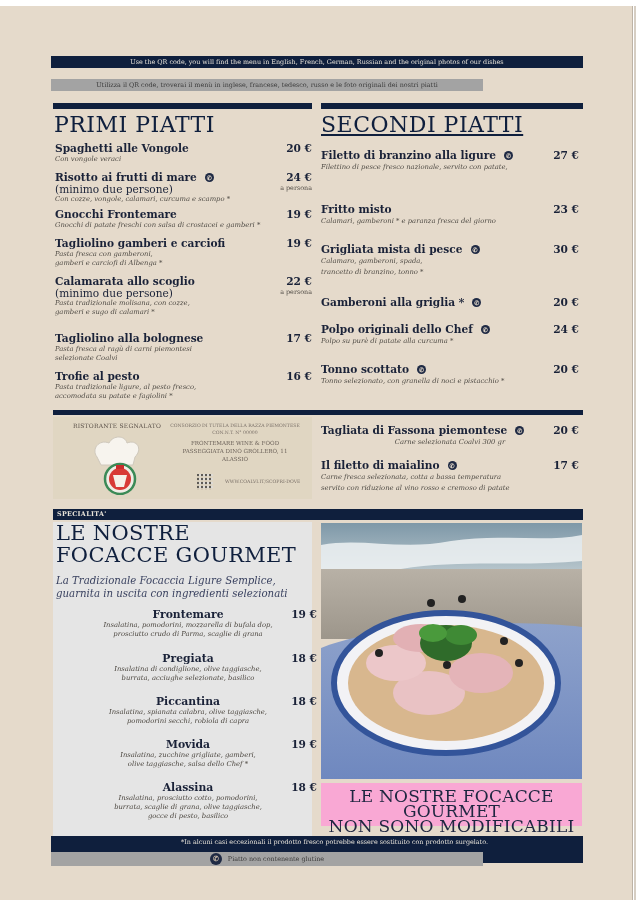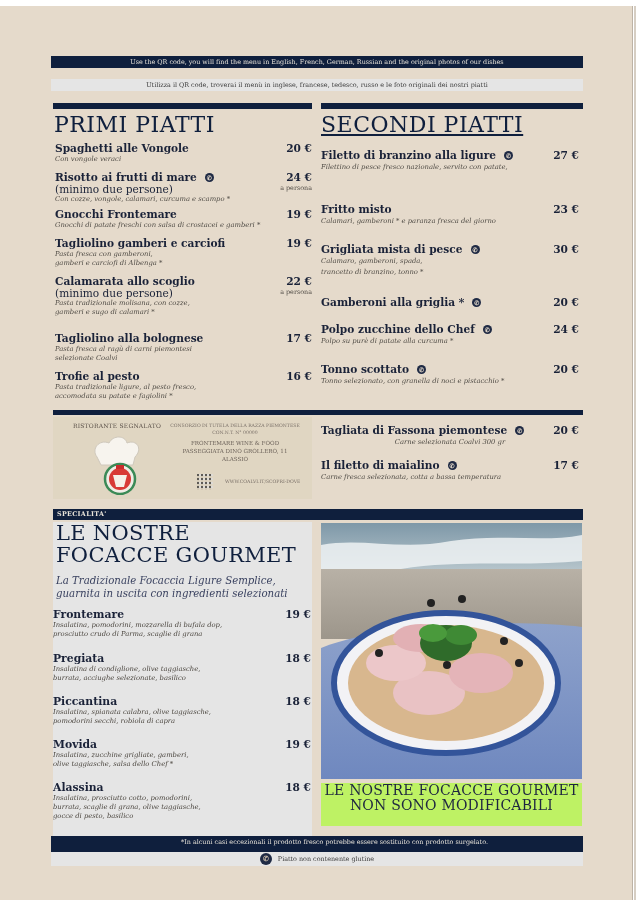--- a/index.html
+++ b/index.html
@@ -2,21 +2,21 @@
 <html><head>
 <meta charset="utf-8">
 <style>
   * { box-sizing: border-box; margin: 0; padding: 0; }
   html, body { width: 640px; height: 906px; background: #fff; overflow: hidden; }
   body { font-family: "DejaVu Serif", serif; color: #1a2238; position: relative; }
   .page { position: absolute; left: 0; top: 6px; width: 633px; height: 894px; background: #e5dacb; border-right: 1px solid #bdb3a6; }
   .vline { position: absolute; left: 634px; top: 6px; width: 2px; height: 894px; background: #d6cec3; }
 
   .banner-dark { position: absolute; left: 51px; width: 532px; height: 12px; background: #0f1f3d; color: #e9e4da; font-size: 6.4px; text-align: center; line-height: 12px; white-space: nowrap; overflow: hidden; }
-  .banner-light { position: absolute; left: 51px; width: 532px; height: 12px; background: #e5e5e5; color: #3a3a3a; font-size: 6.4px; text-align: center; line-height: 12px; white-space: nowrap; overflow: hidden; }
+  .banner-light { position: absolute; left: 51px; width: 432px; height: 12px; background: #a3a3a3; color: #3a3a3a; font-size: 6.4px; text-align: center; line-height: 12px; white-space: nowrap; overflow: hidden; }
 
   .bar { position: absolute; height: 6px; background: #0f1f3d; }
 
   .section-title { position: absolute; font-family: "DejaVu Serif", serif; font-size: 22px; letter-spacing: 0.5px; color: #0f1f3d; line-height: 24px; white-space: nowrap; }
 
   .item { position: absolute; }
   .item .name { font-family: "DejaVu Serif", serif; font-weight: bold; font-size: 10.6px; color: #1a2238; line-height: 13px; white-space: nowrap; }
   .item .sub { font-family: "DejaVu Serif", serif; font-size: 10.6px; color: #1a2238; line-height: 11px; white-space: nowrap; }
   .item .desc { font-family: "DejaVu Serif", serif; font-style: italic; font-size: 6.8px; color: #4e4a44; line-height: 9px; white-space: nowrap; }
   .item .price { position: absolute; right: 0; top: 0; font-family: "DejaVu Serif", serif; font-weight: bold; font-size: 10.6px; line-height: 13px; color: #1a2238; white-space: nowrap; }
@@ -31,26 +31,26 @@
   .qr { position: absolute; left: 144px; top: 57px; width: 16px; height: 16px; background:
       repeating-linear-gradient(90deg, #333 0 2px, #ddd 2px 4px), #333; opacity: 0.75; }
   .qr::after { content: ""; position: absolute; inset: 0; background: repeating-linear-gradient(0deg, rgba(224,214,194,0.9) 0 2px, transparent 2px 4px); }
   .url { position: absolute; left: 172px; top: 62px; font-size: 4.6px; color: #7a7068; white-space: nowrap; }
 
   .spec-bar { position: absolute; left: 53px; top: 509px; width: 530px; height: 11px; background: #0f1f3d; }
   .spec-label { position: absolute; left: 57px; top: 510px; font-size: 6.4px; font-weight: bold; color: #e9e4da; letter-spacing: 0.3px; }
   .foc-box { position: absolute; left: 53px; top: 522px; width: 259px; height: 332px; background: #e5e5e5; }
   .foc-title { position: absolute; left: 3px; top: 0px; font-size: 21px; line-height: 22px; color: #0f1f3d; white-space: nowrap; letter-spacing: 0.3px; }
   .foc-sub { position: absolute; left: 3px; top: 53px; font-style: italic; font-size: 10.2px; line-height: 12.5px; color: #3a4260; white-space: nowrap; }
-  .foc-box .item { left: 0; width: 258px; }
+  .foc-box .item { left: 6px; width: 258px; text-align: center; }
   .foc-box .item .name { font-size: 10.8px; }
   .foc-box .item .desc { color: #4a453e; }
 
   .photo { position: absolute; left: 321px; top: 523px; width: 261px; height: 256px; overflow: hidden; }
-  .photo-caption { position: absolute; left: 321px; top: 783px; width: 261px; height: 43px; background: #bef264; color: #1e2640; font-size: 14px; line-height: 15px; text-align: center; letter-spacing: 0.2px; }
+  .photo-caption { position: absolute; left: 321px; top: 783px; width: 261px; height: 43px; background: #f9a8d4; color: #1e2640; font-size: 17px; line-height: 15px; text-align: center; padding-top: 6px; letter-spacing: 0.2px; }
 
   .gf-legend-icon { display: inline-block; width: 12px; height: 12px; border-radius: 50%; background: #1f2a44; color: #c8baa9; font-size: 7px; line-height: 12px; text-align: center; vertical-align: middle; margin-right: 6px; font-weight: bold; }
 </style>
 </head>
 <body>
 
 <div class="page"></div>
 <div class="vline"></div>
 
 <div class="banner-dark" style="top:56px;">Use the QR code, you will find the menu in English, French, German, Russian and the original photos of our dishes</div>
@@ -130,21 +130,21 @@
   <div class="desc" style="line-height:11px;">trancetto di branzino, tonno *</div>
   <div class="price">30 €</div>
 </div>
 
 <div class="item" style="left:321px; top:296px; width:258px;">
   <div class="name"><span>Gamberoni alla griglia *</span><span class="gf">✆</span></div>
   <div class="price">20 €</div>
 </div>
 
 <div class="item" style="left:321px; top:323px; width:258px;">
-  <div class="name"><span>Polpo zucchine dello Chef</span><span class="gf">✆</span></div>
+  <div class="name"><span>Polpo originali dello Chef</span><span class="gf">✆</span></div>
   <div class="desc" style="line-height:11px;">Polpo su purè di patate alla curcuma *</div>
   <div class="price">24 €</div>
 </div>
 
 <div class="item" style="left:321px; top:363px; width:258px;">
   <div class="name"><span>Tonno scottato</span><span class="gf">✆</span></div>
   <div class="desc" style="line-height:11px;">Tonno selezionato, con granella di noci e pistacchio *</div>
   <div class="price">20 €</div>
 </div>
 
@@ -172,20 +172,21 @@
 
 <div class="item" style="left:321px; top:424px; width:258px;">
   <div class="name"><span>Tagliata di Fassona piemontese</span><span class="gf">✆</span></div>
   <div class="desc" style="line-height:11px;text-align:center;">Carne selezionata Coalvi 300 gr</div>
   <div class="price">20 €</div>
 </div>
 
 <div class="item" style="left:321px; top:459px; width:258px;">
   <div class="name"><span>Il filetto di maialino</span><span class="gf">✆</span></div>
   <div class="desc" style="line-height:11px;">Carne fresca selezionata, cotta a bassa temperatura</div>
+  <div class="desc" style="line-height:11px;">servito con riduzione al vino rosso e cremoso di patate</div>
   <div class="price">17 €</div>
 </div>
 
 <div class="spec-bar"></div>
 <div class="spec-label">SPECIALITA'</div>
 
 <div class="foc-box">
   <div class="foc-title">
     <div>LE NOSTRE</div>
     <div>FOCACCE GOURMET</div>

